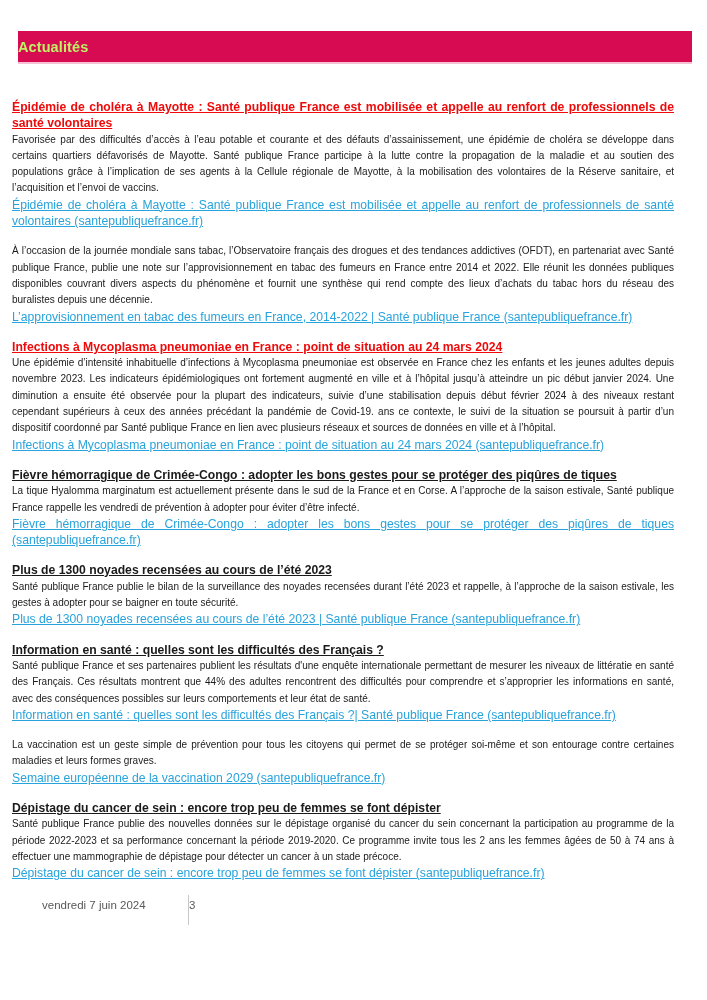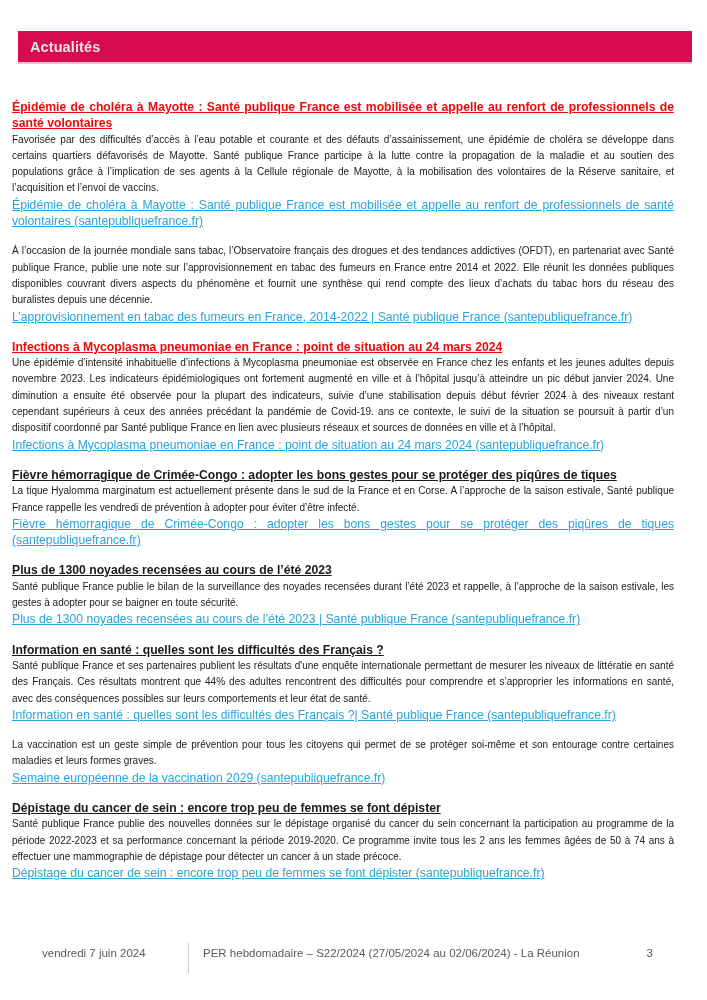--- a/index.html
+++ b/index.html
@@ -20,24 +20,24 @@
   }
   .banner{
     position:absolute;
     left:18px;top:31px;
     width:674px;height:31px;
     background:var(--brand);
     display:flex;align-items:center;
     box-shadow:0 2px 0 rgba(214,11,82,0.25);
   }
   .banner-title{
-    color:#e5e5e5;
+    color:#bef264;
     font-weight:bold;
     font-size:14.5px;
-    padding-left:12px;
+    padding-left:0;
     letter-spacing:.1px;
   }
   .content{
     position:absolute;
     left:12px;top:99px;
     width:662px;
   }
   .news{margin-bottom:14px;}
   .news h2{
     font-size:12.2px;
@@ -58,21 +58,21 @@
     font-size:12.2px;
     line-height:16.3px;
     color:var(--link-blue);
     text-decoration:underline;
     text-align:justify;
     cursor:pointer;
   }
   .footer{
     position:absolute;
     left:0;right:0;
-    top:941px;
+    top:893px;
     height:36px;
     display:flex;
     align-items:flex-start;
     font-size:11.5px;
     color:var(--footer-text);
     padding:6px 54px 0 42px;
   }
   .footer .f-date{width:146px;flex:none;}
   .footer .f-divider{
     flex:none;
@@ -137,15 +137,14 @@
     <h2>Dépistage du cancer de sein : encore trop peu de femmes se font dépister</h2>
     <p>Santé publique France publie des nouvelles données sur le dépistage organisé du cancer du sein concernant la participation au programme de la période 2022-2023 et sa performance concernant la période 2019-2020. Ce programme invite tous les 2 ans les femmes âgées de 50 à 74 ans à effectuer une mammographie de dépistage pour détecter un cancer à un stade précoce.</p>
     <a class="news-link" href="#">Dépistage du cancer de sein : encore trop peu de femmes se font dépister (santepubliquefrance.fr)</a>
   </section>
 
 </main>
 
 <footer class="footer">
   <span class="f-date">vendredi 7 juin 2024</span>
   <span class="f-divider"></span>
-  <span class="f-center">PER hebdomadaire – S22/2024 (27/05/2024 au 02/06/2024)  - La Réunion</span>
   <span class="f-page">3</span>
 </footer>
 
 </body></html>

